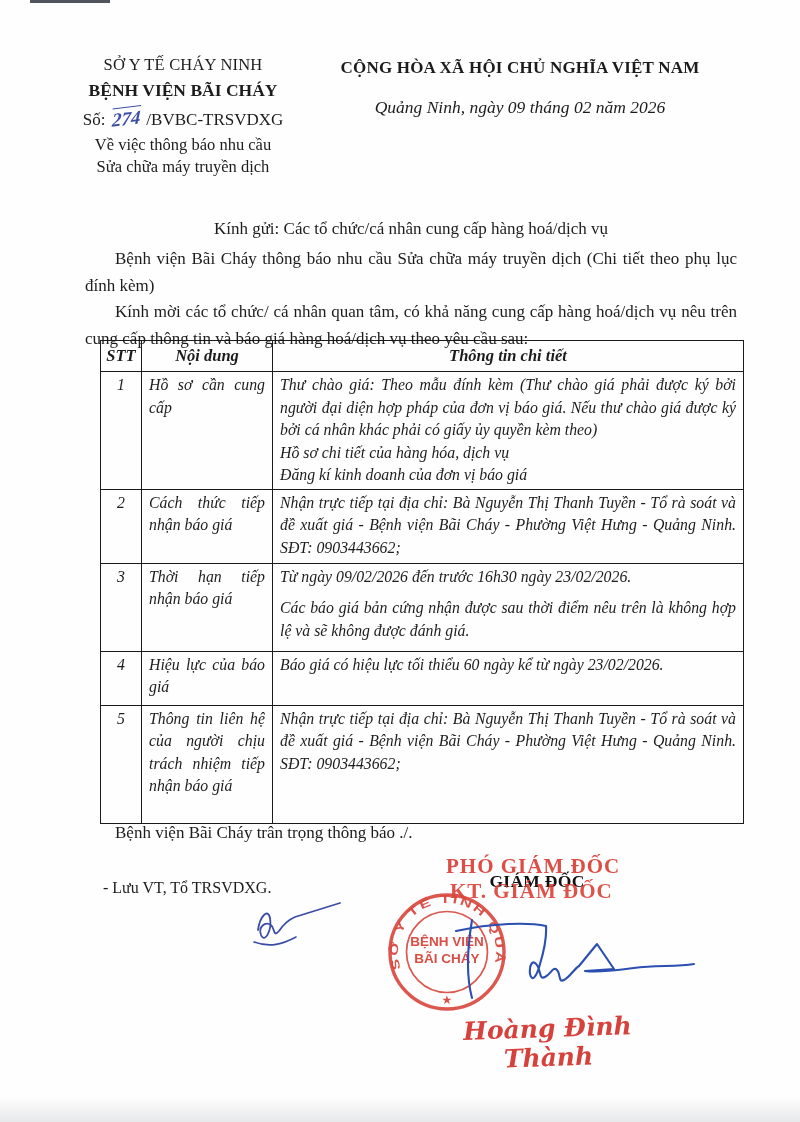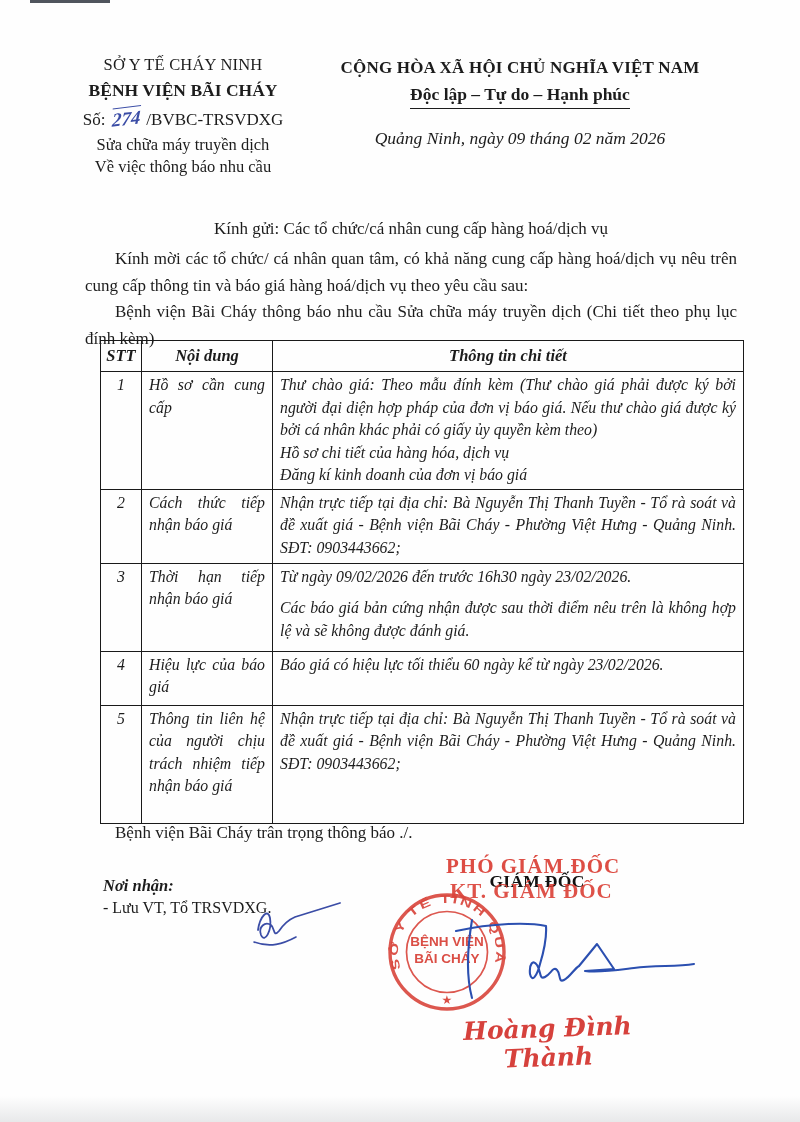--- a/index.html
+++ b/index.html
@@ -74,35 +74,34 @@
 
   <div class="header-left">
     <div class="hl-line1">SỞ Y TẾ CHÁY NINH</div>
     <div class="hl-line2">BỆNH VIỆN BÃI CHÁY</div>
     <div class="hl-so">
       <span>Số:</span>
       <span class="so-number">274</span>
       <span>/BVBC-TRSVDXG</span>
     </div>
     <div class="hl-subject">
+      <div>Về việc thông báo nhu cầu</div>
       <div>Sửa chữa máy truyền dịch</div>
-      <div>Về việc thông báo nhu cầu</div>
     </div>
   </div>
 
   <div class="header-right">
     <div class="hr-national">CỘNG HÒA XÃ HỘI CHỦ NGHĨA VIỆT NAM</div>
-    <div><span class="hr-motto">Độc lập – Tự do – Hạnh phúc</span></div>
     <div class="hr-date">Quảng Ninh, ngày 09 tháng 02 năm 2026</div>
   </div>
 
   <div class="salutation">Kính gửi: Các tổ chức/cá nhân cung cấp hàng hoá/dịch vụ</div>
   <div class="body-text">
+    <p>Bệnh viện Bãi Cháy thông báo nhu cầu Sửa chữa máy truyền dịch (Chi tiết theo phụ lục đính kèm)</p>
     <p>Kính mời các tổ chức/ cá nhân quan tâm, có khả năng cung cấp hàng hoá/dịch vụ nêu trên cung cấp thông tin và báo giá hàng hoá/dịch vụ theo yêu cầu sau:</p>
-    <p>Bệnh viện Bãi Cháy thông báo nhu cầu Sửa chữa máy truyền dịch (Chi tiết theo phụ lục đính kèm)</p>
   </div>
 
   <table class="info-table">
     <colgroup>
         <col class="col-stt">
         <col class="col-nd">
         <col>
       </colgroup>
     <thead>
       <tr>
@@ -149,21 +148,20 @@
           <td class="cell-ct">
             <div class="cell-para">Nhận trực tiếp tại địa chỉ: Bà Nguyễn Thị Thanh Tuyền - Tổ rà soát và đề xuất giá - Bệnh viện Bãi Cháy - Phường Việt Hưng - Quảng Ninh. SĐT: 0903443662;</div>
           </td>
         </tr>
       </tbody>
   </table>
 
   <div class="closing">Bệnh viện Bãi Cháy trân trọng thông báo ./.</div>
 
   <div class="noi-nhan">
-    <div class="nn-title">Nơi nhận:</div>
     <div class="nn-item">- Lưu VT, Tổ TRSVDXG.</div>
   </div>
 
   <svg class="initial-svg" width="110" height="62" viewBox="0 0 110 62">
     <path d="M20,40 C22,26 30,18 32,28 C34,40 27,54 23,45 C20,37 27,31 33,35 C37,38 35,48 41,41 C45,35 50,30 57,27 L102,13" fill="none" stroke="#3b4da6" stroke-width="1.8" stroke-linecap="round"></path>
     <path d="M16,52 C32,58 45,54 58,47" fill="none" stroke="#3b4da6" stroke-width="1.6" stroke-linecap="round"></path>
   </svg>
 
   <div class="gd-black">GIÁM ĐỐC</div>
   <div class="kt-red">KT. GIÁM ĐỐC</div>

